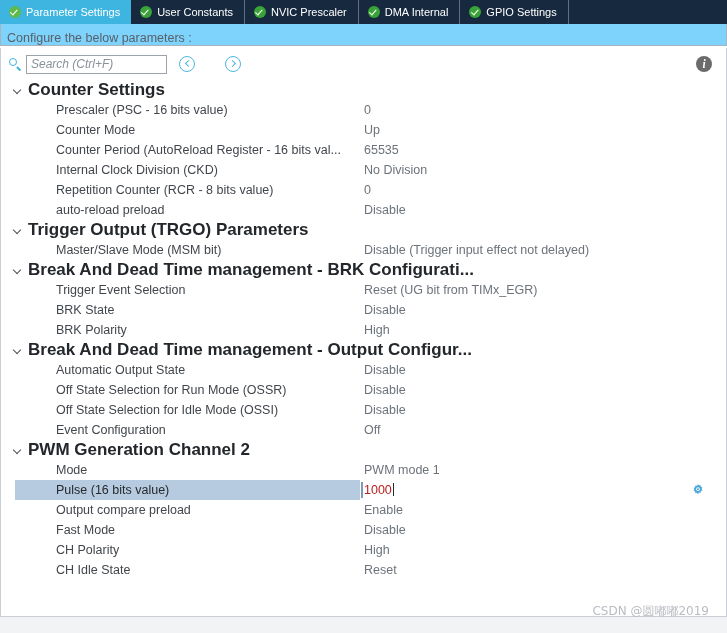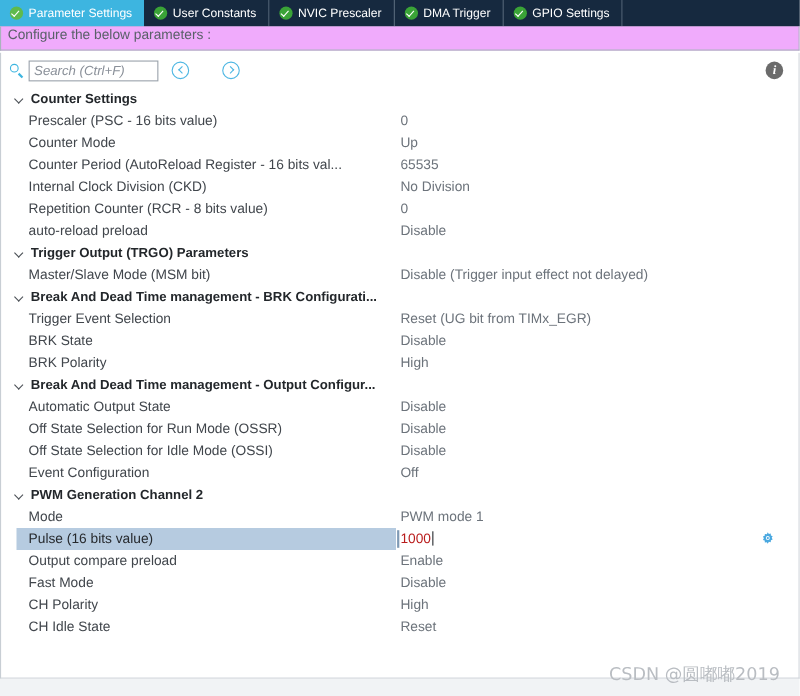--- a/index.html
+++ b/index.html
@@ -68,25 +68,25 @@
     background: #16293f;
   }
 
   
   #header-strip {
     position: absolute;
     left: 0; top: 24px;
     width: 727px;
     height: 22px;
     box-sizing: border-box;
-    background: #f0abfc;
+    background: #7dd3fc;
     border: 1px solid #a9b3bd;
     border-top: none;
     display: flex;
-    align-items: flex-start;
+    align-items: flex-end;
     padding-left: 6px;
     color: #5a6069;
     font-size: 12.5px;
   }
 
   
   #panel {
     position: absolute;
     left: 0; top: 48px;
     width: 727px;
@@ -123,21 +123,21 @@
   #search-icon .handle {
     position: absolute;
     left: 7.5px; top: 8px;
     width: 5px; height: 1.7px;
     background: #3db5e0;
     transform: rotate(45deg);
     transform-origin: left center;
   }
   #search-input {
     margin-left: 4px;
-    width: 118px;
+    width: 141px;
     height: 19px;
     box-sizing: border-box;
     border: 1px solid #9aa2ab;
     background: #ffffff;
     font-family: "Liberation Sans", sans-serif;
     font-size: 12px;
     font-style: italic;
     color: #a21caf;
     padding: 0 4px;
     outline: none;
@@ -190,40 +190,40 @@
     height: 20px;
     display: flex;
     align-items: center;
     box-sizing: border-box;
     position: relative;
     cursor: default;
   }
   .row.group .label {
     font-weight: bold;
     color: #23272b;
-    font-size: 12px;
+    font-size: 17px;
   }
   .chev {
     width: 11px; height: 11px;
     margin-left: 11px;
     flex: 0 0 11px;
     position: relative;
   }
   .chev::after {
     content: "";
     position: absolute;
     left: 1.5px; top: 2.5px;
     width: 5px; height: 5px;
     border: solid #4a4f55;
     border-width: 0 1.3px 1.3px 0;
     transform: rotate(45deg);
   }
   .row.group .label { margin-left: 5px; }
   .row.item .label {
-    margin-left: 25px;
+    margin-left: 55px;
     color: #41464c;
     font-size: 12.5px;
   }
   .label {
     white-space: nowrap;
     overflow: hidden;
   }
   .value {
     position: absolute;
     left: 363px;
@@ -270,21 +270,21 @@
     width: 14px; height: 14px;
     cursor: default;
   }
 
   
   #watermark {
     position: absolute;
     right: 18px;
     top: 603px;
     font-family: "DejaVu Sans", sans-serif;
-    font-size: 16px;
+    font-size: 12px;
     color: #b9bdc2;
     white-space: nowrap;
     z-index: 5;
   }
   #bottom-strip {
     position: absolute;
     left: 0; top: 617px;
     width: 727px; height: 16px;
     background: #f1f3f5;
   }
@@ -300,21 +300,21 @@
     <div class="tab">
       <span class="check"></span>
       <span>User Constants</span>
     </div>
     <div class="tab">
       <span class="check"></span>
       <span>NVIC Prescaler</span>
     </div>
     <div class="tab">
       <span class="check"></span>
-      <span>DMA Trigger</span>
+      <span>DMA Internal</span>
     </div>
     <div class="tab">
       <span class="check"></span>
       <span>GPIO Settings</span>
     </div>
     <div id="tabbar-tail"></div>
   </div>
 
 <div id="header-strip">
   <span>Configure the below parameters :</span>

